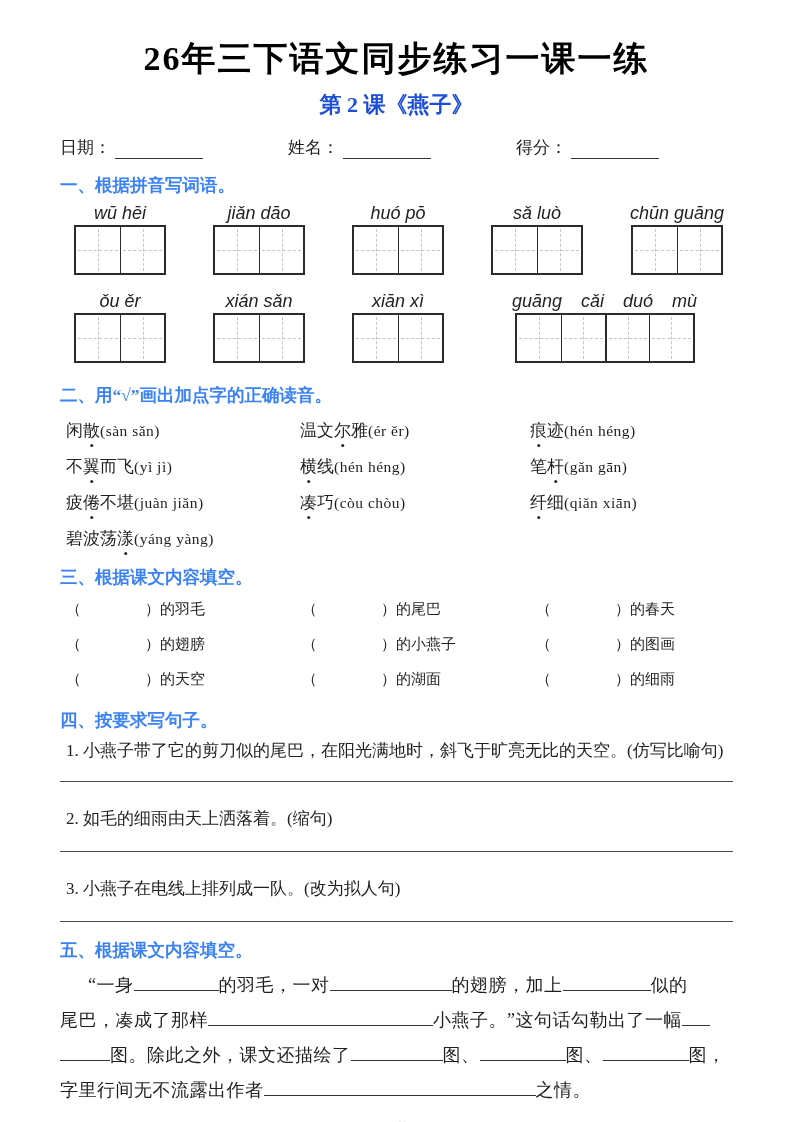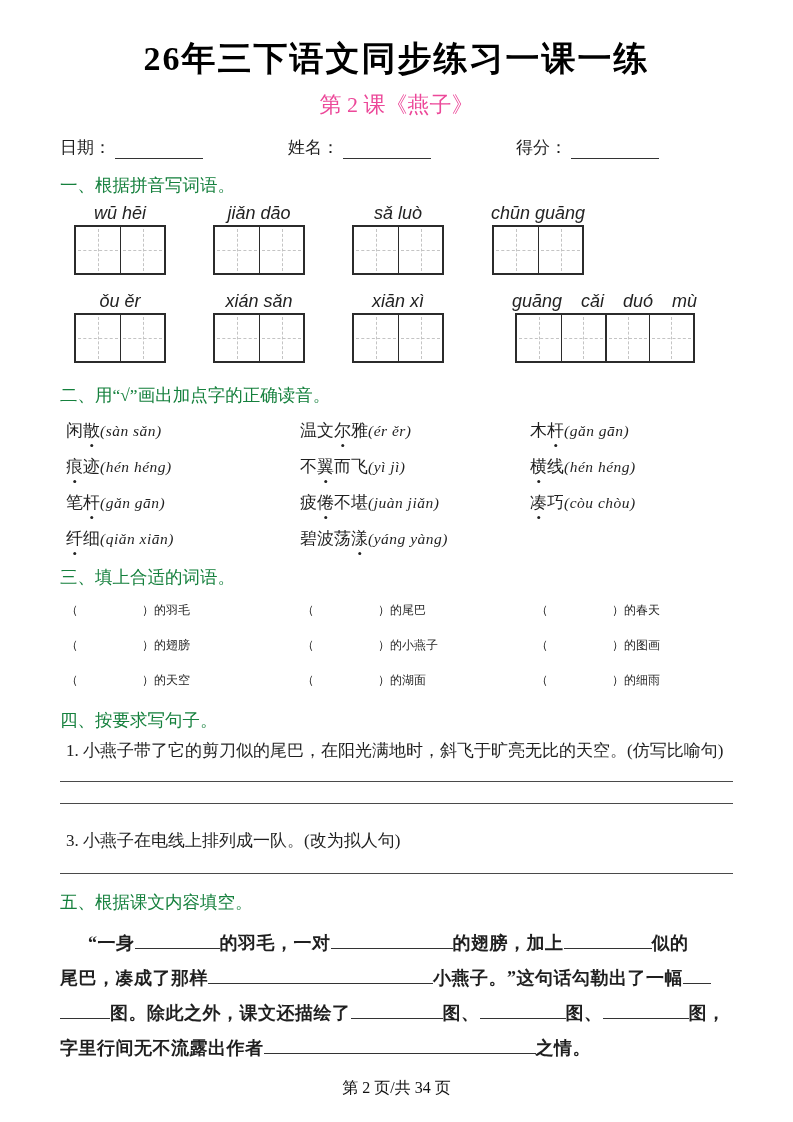--- a/index.html
+++ b/index.html
@@ -4,26 +4,26 @@
 <style>
   * { margin:0; padding:0; box-sizing:border-box; }
   html,body { background:#ffffff; }
   .page {
     width:793px; height:1122px; background:#fff; position:relative;
     font-family:"Liberation Serif","DejaVu Serif",serif; color:#1f1f1f;
     overflow:hidden;
   }
   .content { padding:0 60px; }
   .title { text-align:center; font-size:34px; font-weight:bold; letter-spacing:2px; margin-top:36px; }
-  .subtitle { text-align:center; font-size:22px; font-weight:normal; margin-top:8px; color:#ec4899; }
+  .subtitle { text-align:center; font-size:22px; font-weight:bold; margin-top:8px; color:#1d4ed8; }
   .header-fields { display:flex; margin-top:16px; font-size:17px; }
   .hfield { width:228px; display:flex; align-items:flex-end; }
   .hfield:last-child { width:auto; }
   .hline { display:inline-block; width:88px; border-bottom:1px solid #333; height:1em; margin-left:4px; }
-  .sec-heading { font-size:17.5px; font-weight:normal; color:#15803d; }
+  .sec-heading { font-size:17.5px; font-weight:bold; color:#3b82f6; }
   #s1-heading { margin-top:14px; }
   .prow { display:flex; padding-left:14px; gap:47px; margin-top:4px;font-style:italic; }
   .prow2 { margin-top:14px; }
   .pgroup { display:flex; flex-direction:column; align-items:center; }
   .plabel {
     font-family:"Liberation Sans","DejaVu Sans",sans-serif; font-size:18px; color:#222;
     white-space:nowrap; height:24px; line-height:24px;
   }
   .plabel.wide { word-spacing:14px; }
   .pgroup.offset { margin-left:21px; }
@@ -34,32 +34,32 @@
   .wcell::before { content:""; position:absolute; left:50%; top:2px; bottom:2px; border-left:1px dashed #c4c4c4; }
   .wcell::after { content:""; position:absolute; top:50%; left:2px; right:2px; border-top:1px dashed #c4c4c4; }
   #s2-heading { margin-top:20px; }
   .s2-grid { display:grid; grid-template-columns:234px 230px 1fr; margin:6px 0 0 6px; }
   .s2item { font-size:17px; line-height:36px; white-space:nowrap; }
   .char { position:relative; display:inline-block; }
   .char.dot::after {
     content:""; position:absolute; left:50%; transform:translateX(-50%);
     bottom:2px; width:3.5px; height:3.5px; border-radius:50%; background:#222;
   }
-  .s2py { font-size:15.5px; letter-spacing:0.5px;font-style:italic; }
+  .s2py { font-size:15.5px; letter-spacing:0.5px; }
   #s3-heading { margin-top:8px; }
   .s3-grid { display:grid; grid-template-columns:236px 234px 1fr; margin:4px 0 0 6px; }
-  .s3item { font-size:12px; line-height:35px; white-space:nowrap; }
+  .s3item { font-size:15px; line-height:35px; white-space:nowrap;font-family:Liberation Mono, monospace; }
   .gap { display:inline-block; width:64px; }
   #s4-heading { margin-top:10px; }
   .sentence { font-size:17px; margin:8px 0 0 6px; line-height:22px; }
   .sentence.later { margin-top:26px; }
   .answer-line { height:20px; border-bottom:1.5px solid #4a4a4a; }
   .answer-line.tall { height:22px; }
   #s5-heading { margin-top:16px; }
-  #s5-lines { margin-top:12px;font-weight:bold; }
+  #s5-lines { margin-top:6px; }
   .s5line { font-size:18px; line-height:35px; letter-spacing:0.5px; white-space:nowrap; }
   .blank { display:inline-block; border-bottom:1px solid #333; height:0.95em; }
   .footer { text-align:center; font-size:16px; margin-top:12px; color:#111; }
 </style>
 </head>
 <body>
 
 <div class="page">
   <div class="content">
     <div class="title" style="color: #000000;">26年三下语文同步练习一课一练</div>
@@ -91,20 +91,27 @@
             </div>
           </div>
           <div class="pgroup">
             <div class="plabel">jiǎn dāo</div>
             <div class="wgrid">
               <div class="wcell"></div>
               <div class="wcell"></div>
             </div>
           </div>
           <div class="pgroup">
+            <div class="plabel">huó pō</div>
+            <div class="wgrid">
+              <div class="wcell"></div>
+              <div class="wcell"></div>
+            </div>
+          </div>
+          <div class="pgroup">
             <div class="plabel">sǎ luò</div>
             <div class="wgrid">
               <div class="wcell"></div>
               <div class="wcell"></div>
             </div>
           </div>
           <div class="pgroup">
             <div class="plabel">chūn guāng</div>
             <div class="wgrid">
               <div class="wcell"></div>
@@ -143,48 +150,48 @@
               <div class="wcell"></div>
             </div>
           </div>
         </div>
       </div>
 
     <div class="sec-heading" id="s2-heading">二、用“√”画出加点字的正确读音。</div>
     <div class="s2-grid" id="s2-grid">
         <div class="s2item"><span class="word"><span class="char">闲</span><span class="char dot">散</span></span><span class="s2py">(sàn sǎn)</span></div>
         <div class="s2item"><span class="word"><span class="char">温</span><span class="char">文</span><span class="char dot">尔</span><span class="char">雅</span></span><span class="s2py">(ér ěr)</span></div>
-        <div class="s2item"><span class="word"><span class="char">木</span><span class="char dot">杆</span></span><span class="s2py">(gǎn gān)</span></div>
         <div class="s2item"><span class="word"><span class="char dot">痕</span><span class="char">迹</span></span><span class="s2py">(hén héng)</span></div>
         <div class="s2item"><span class="word"><span class="char">不</span><span class="char dot">翼</span><span class="char">而</span><span class="char">飞</span></span><span class="s2py">(yì jì)</span></div>
         <div class="s2item"><span class="word"><span class="char dot">横</span><span class="char">线</span></span><span class="s2py">(hén héng)</span></div>
         <div class="s2item"><span class="word"><span class="char">笔</span><span class="char dot">杆</span></span><span class="s2py">(gǎn gān)</span></div>
         <div class="s2item"><span class="word"><span class="char">疲</span><span class="char dot">倦</span><span class="char">不</span><span class="char">堪</span></span><span class="s2py">(juàn jiǎn)</span></div>
         <div class="s2item"><span class="word"><span class="char dot">凑</span><span class="char">巧</span></span><span class="s2py">(còu chòu)</span></div>
         <div class="s2item"><span class="word"><span class="char dot">纤</span><span class="char">细</span></span><span class="s2py">(qiǎn xiān)</span></div>
         <div class="s2item"><span class="word"><span class="char">碧</span><span class="char">波</span><span class="char">荡</span><span class="char dot">漾</span></span><span class="s2py">(yáng yàng)</span></div>
       </div>
 
-    <div class="sec-heading" id="s3-heading">三、填上合适的词语。</div>
+    <div class="sec-heading" id="s3-heading">三、根据课文内容填空。</div>
     <div class="s3-grid" id="s3-grid">
         <div class="s3item"><span>（</span><span class="gap"></span><span>）</span><span>的羽毛</span></div>
         <div class="s3item"><span>（</span><span class="gap"></span><span>）</span><span>的尾巴</span></div>
         <div class="s3item"><span>（</span><span class="gap"></span><span>）</span><span>的春天</span></div>
         <div class="s3item"><span>（</span><span class="gap"></span><span>）</span><span>的翅膀</span></div>
         <div class="s3item"><span>（</span><span class="gap"></span><span>）</span><span>的小燕子</span></div>
         <div class="s3item"><span>（</span><span class="gap"></span><span>）</span><span>的图画</span></div>
         <div class="s3item"><span>（</span><span class="gap"></span><span>）</span><span>的天空</span></div>
         <div class="s3item"><span>（</span><span class="gap"></span><span>）</span><span>的湖面</span></div>
         <div class="s3item"><span>（</span><span class="gap"></span><span>）</span><span>的细雨</span></div>
       </div>
 
     <div class="sec-heading" id="s4-heading">四、按要求写句子。</div>
     <div id="s4-list">
         <p class="sentence">1. 小燕子带了它的剪刀似的尾巴，在阳光满地时，斜飞于旷亮无比的天空。(仿写比喻句)</p>
         <div class="answer-line"></div>
+        <p class="sentence later">2. 如毛的细雨由天上洒落着。(缩句)</p>
         <div class="answer-line tall"></div>
         <p class="sentence later">3. 小燕子在电线上排列成一队。(改为拟人句)</p>
         <div class="answer-line tall"></div>
       </div>
 
     <div class="sec-heading" id="s5-heading">五、根据课文内容填空。</div>
     <div id="s5-lines">
         <div class="s5line" style="padding-left: 28px;"><span class="s5t">“一身</span><span class="blank" style="width: 85px;"></span><span class="s5t">的羽毛，一对</span><span class="blank" style="width: 122px;"></span><span class="s5t">的翅膀，加上</span><span class="blank" style="width: 88px;"></span><span class="s5t">似的</span></div>
         <div class="s5line"><span class="s5t">尾巴，凑成了那样</span><span class="blank" style="width: 225px;"></span><span class="s5t">小燕子。”这句话勾勒出了一幅</span><span class="blank" style="width: 28px;"></span></div>
         <div class="s5line"><span class="blank" style="width: 50px;"></span><span class="s5t">图。除此之外，课文还描绘了</span><span class="blank" style="width: 92px;"></span><span class="s5t">图、</span><span class="blank" style="width: 86px;"></span><span class="s5t">图、</span><span class="blank" style="width: 86px;"></span><span class="s5t">图，</span></div>

